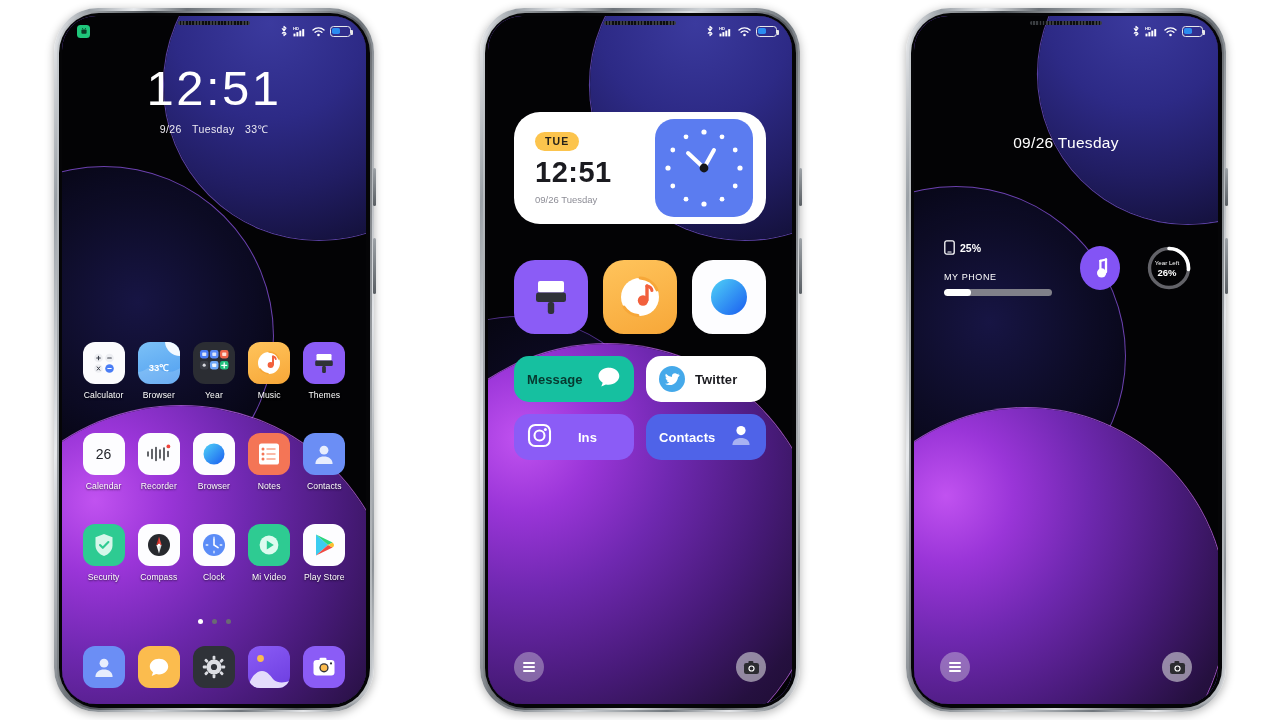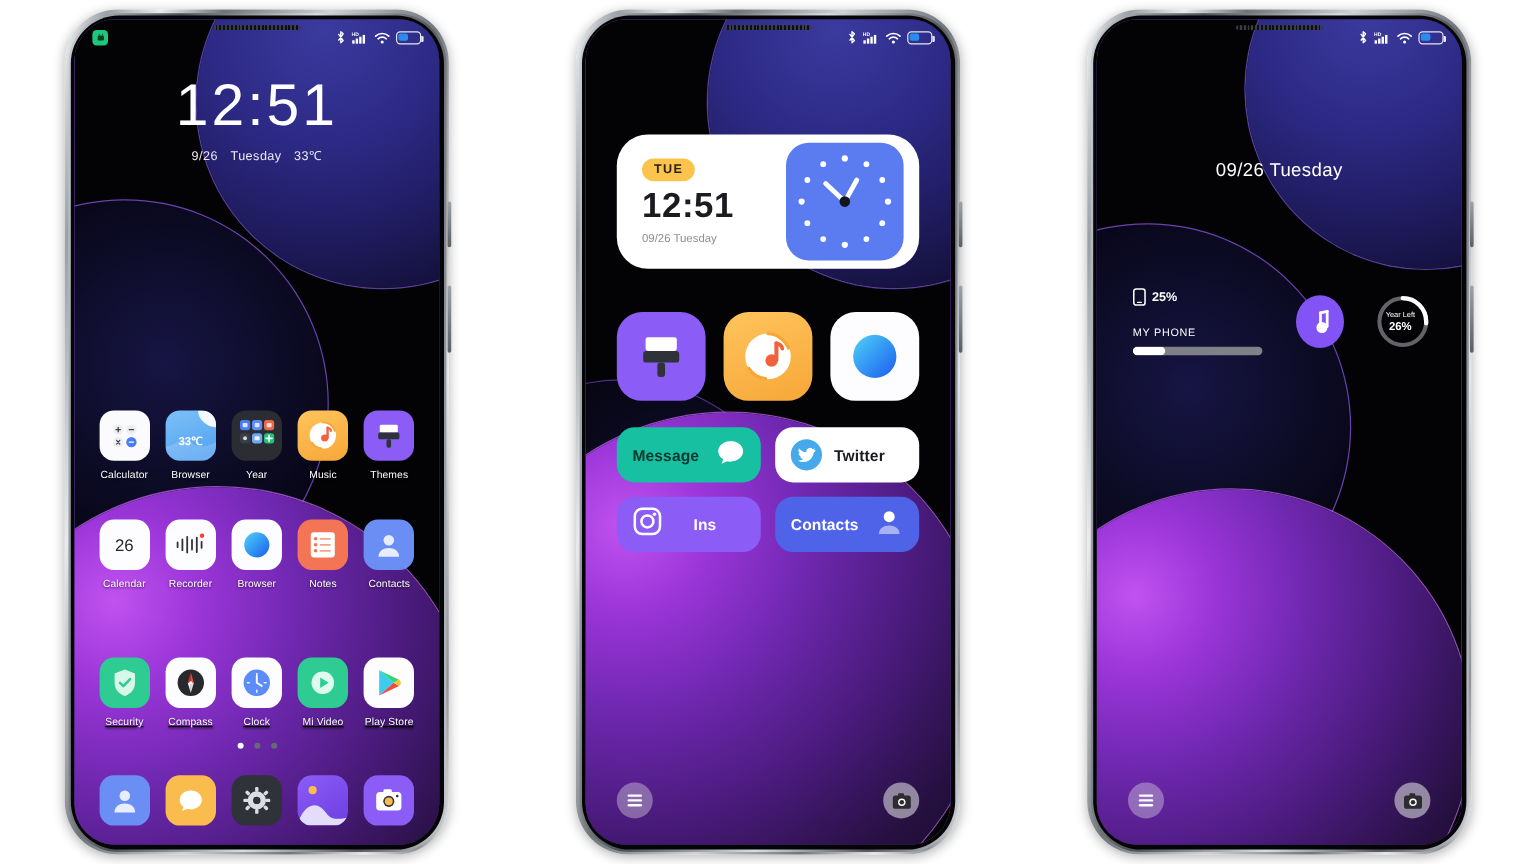--- a/index.html
+++ b/index.html
@@ -109,21 +109,21 @@
     font-family:"Liberation Sans", sans-serif;
   }
   .clock-big .sub {
     margin-top:9px; font-size:10.5px; color:#eceaf2; letter-spacing:.4px;
   }
   .clock-big .sub span { margin:0 3.5px; }
 
   .grid { position:absolute; left:0; right:0; z-index:5; display:flex; justify-content:space-around; padding:0 14px; }
   .g-row1 { top:326px; }
   .g-row2 { top:417px; }
-  .g-row3 { top:532px;text-decoration:underline; }
+  .g-row3 { top:508px; }
   .app { width:52px; text-align:center; }
   .app .ico {
     width:42px; height:42px; border-radius:12px; margin:0 auto;
     display:flex; align-items:center; justify-content:center; position:relative; overflow:hidden;
   }
   .app .lbl {
     margin-top:6px; font-size:8.6px; color:#fff; letter-spacing:.1px;
     white-space:nowrap; text-shadow:0 1px 2px rgba(0,0,0,.7);
   }
 

